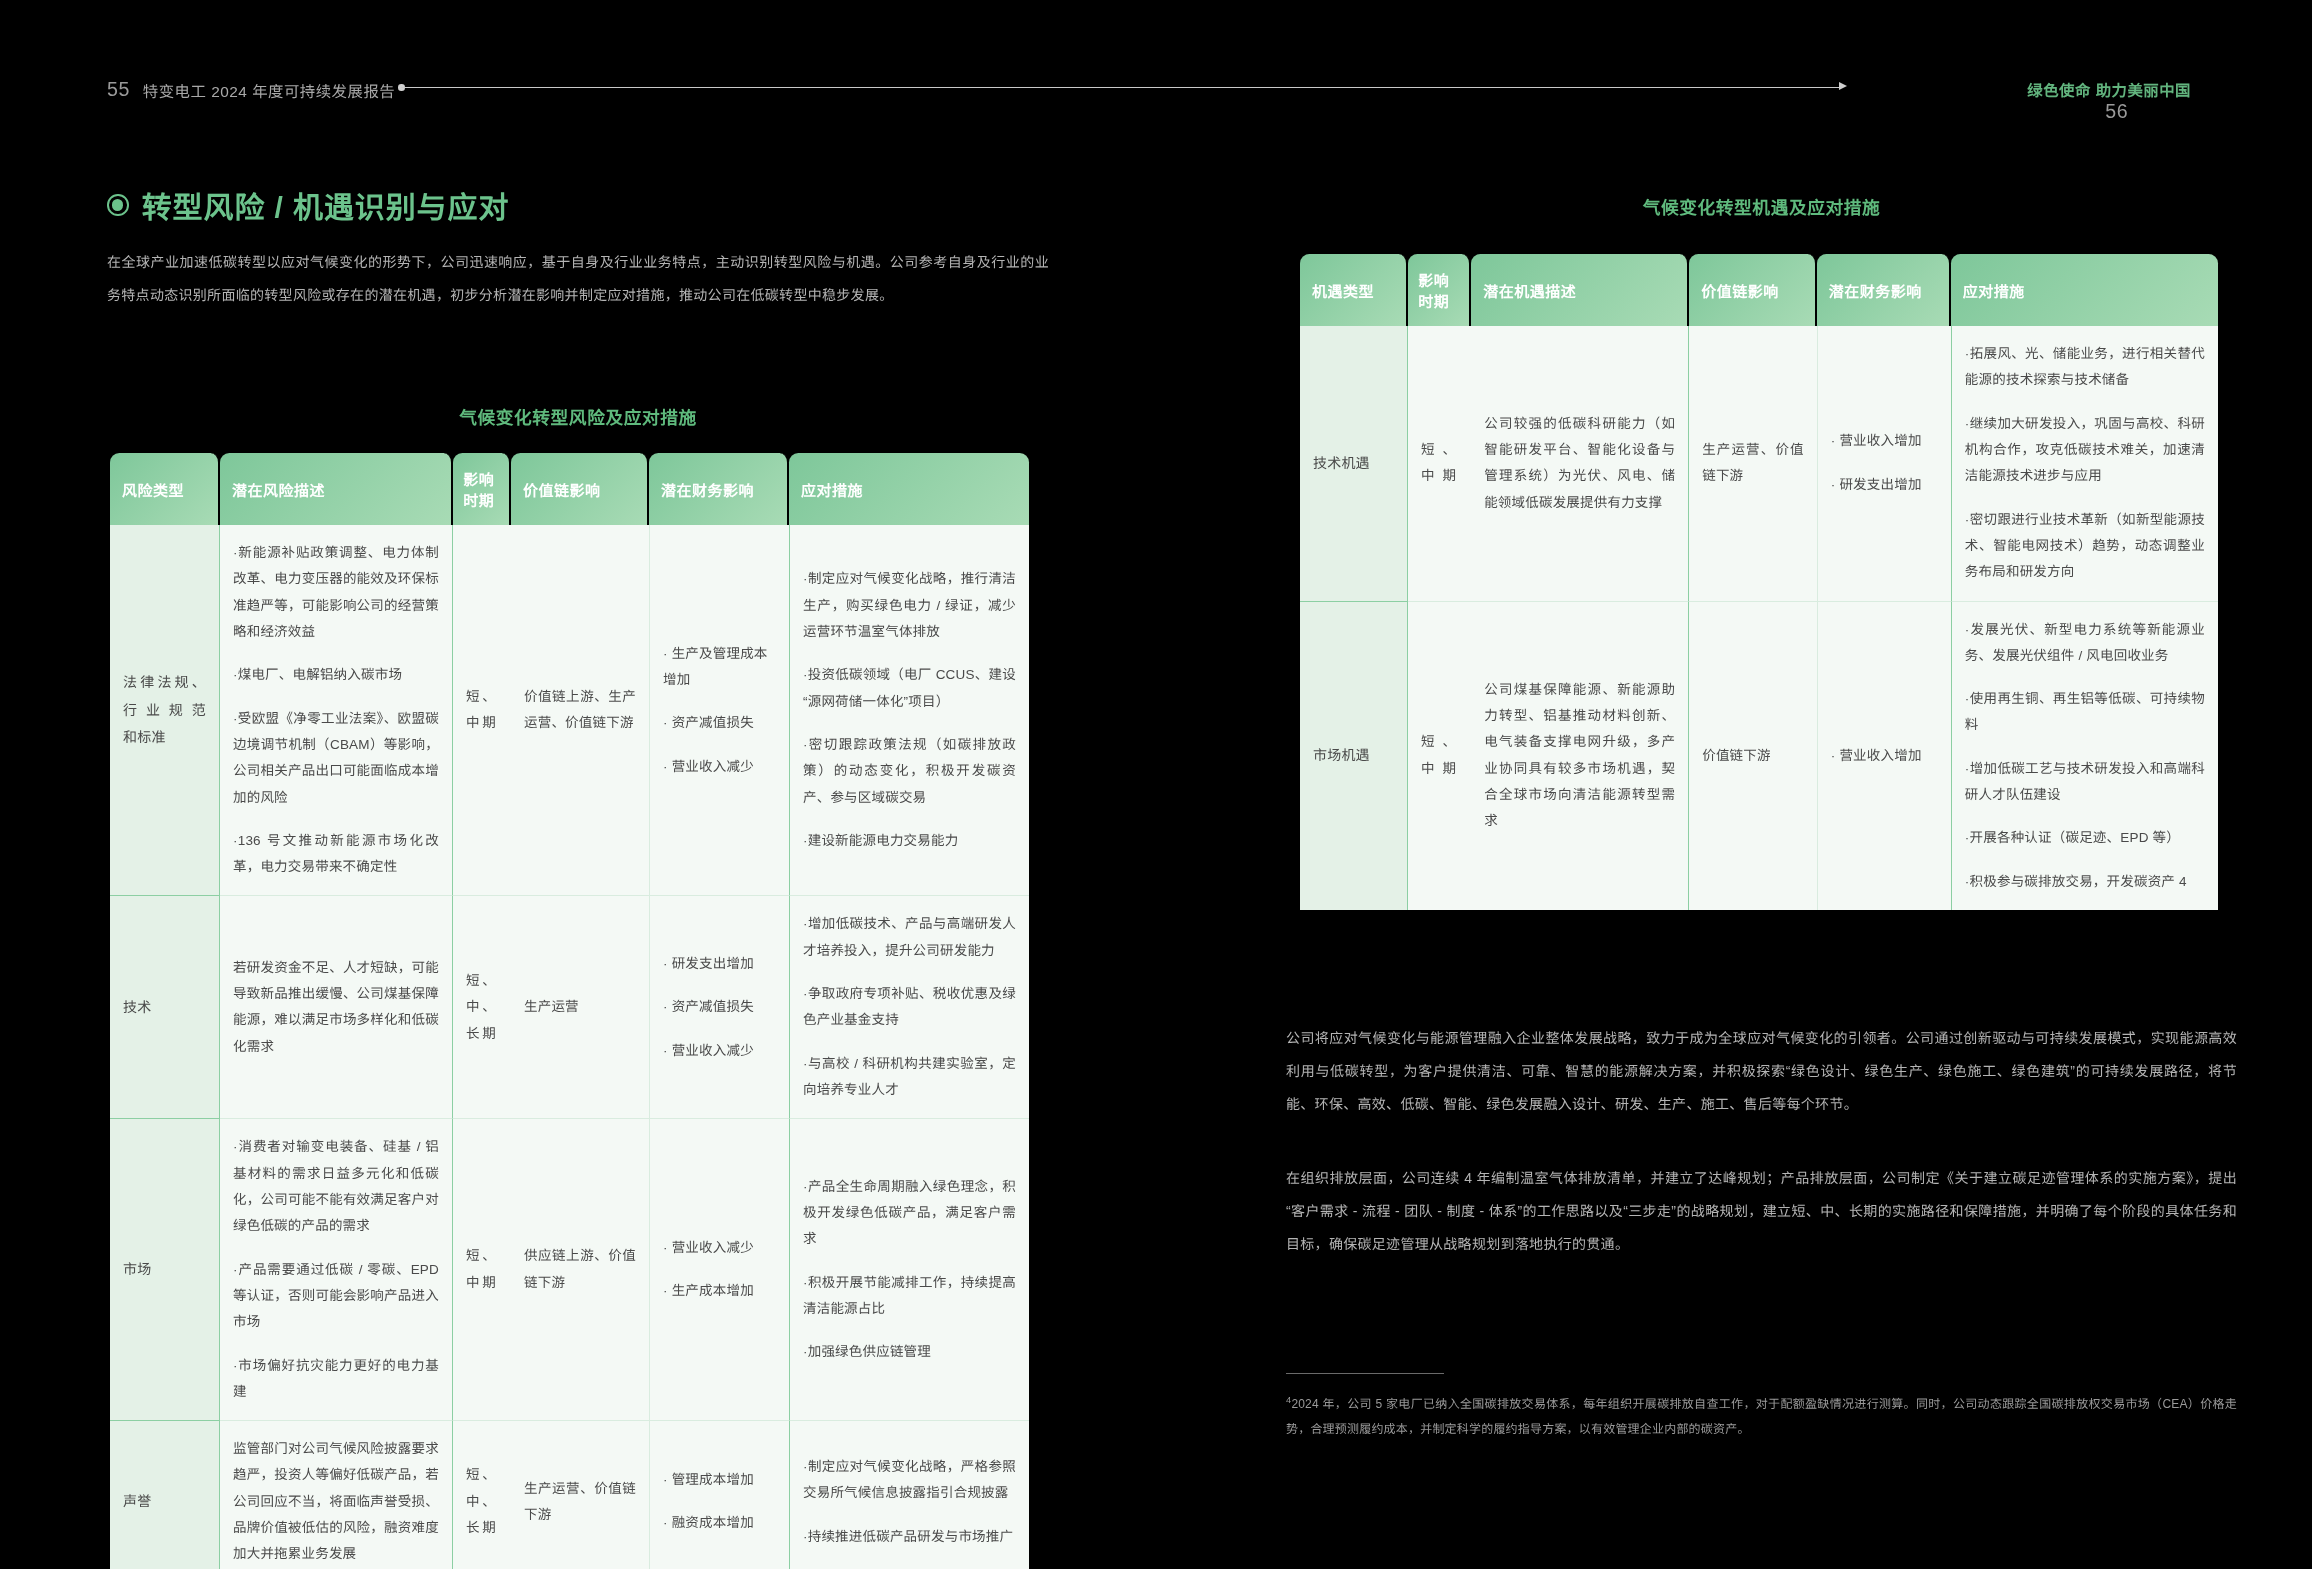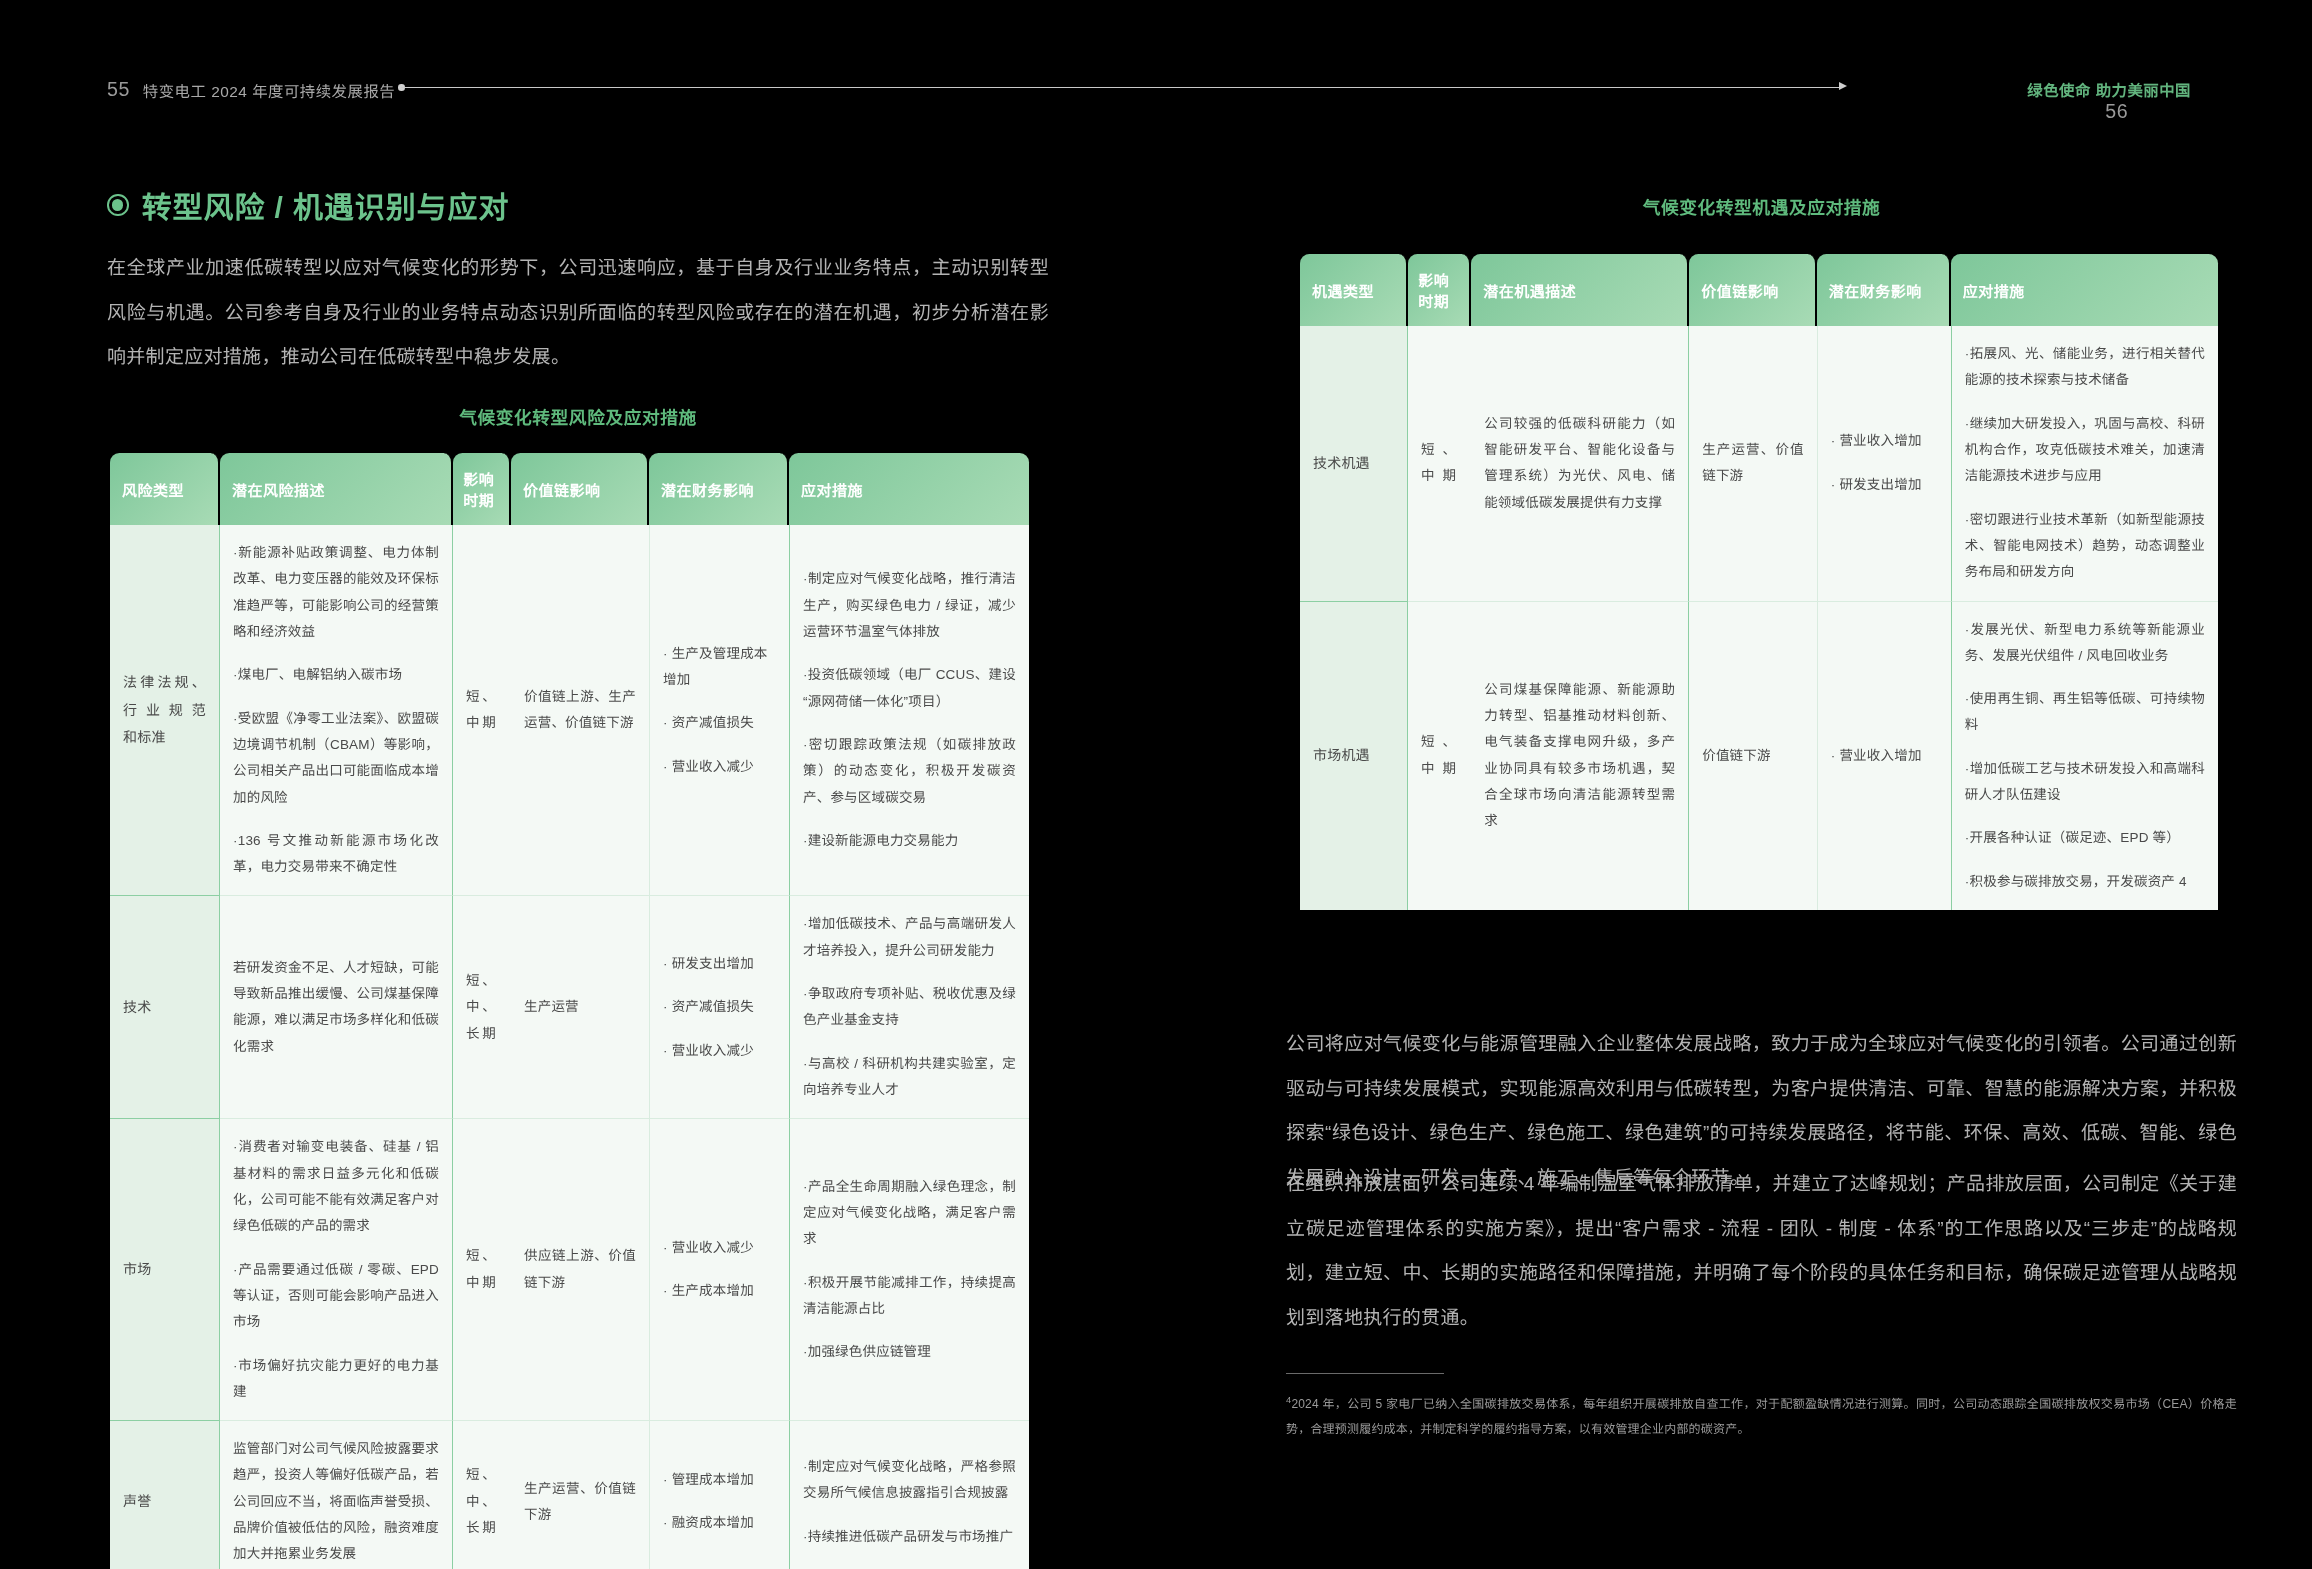--- a/index.html
+++ b/index.html
@@ -109,21 +109,21 @@
     position: absolute;
     inset: 3.3px;
     border-radius: 50%;
     background: #6cc38c;
   }
 
   
   .body-para {
     position: absolute;
     color: #b4b4b4;
-    font-size: 19px;
+    font-size: 14px;
     line-height: 2.35;
     text-align: justify;
     letter-spacing: 0.3px;
   }
   .intro-para {
     left: 107px;
     top: 246px;
     width: 942px;
   }
 
@@ -331,21 +331,21 @@
             <p class="blk">·产品需要通过低碳 / 零碳、EPD 等认证，否则可能会影响产品进入市场</p>
             <p class="blk">·市场偏好抗灾能力更好的电力基建</p>
           </td>
           <td class="period">短、<br>中期</td>
           <td class="chain">供应链上游、价值链下游</td>
           <td class="fin">
             <p class="blk">· 营业收入减少</p>
             <p class="blk">· 生产成本增加</p>
           </td>
           <td class="meas">
-            <p class="blk">·产品全生命周期融入绿色理念，制定应对气候变化战略，满足客户需求</p>
+            <p class="blk">·产品全生命周期融入绿色理念，积极开发绿色低碳产品，满足客户需求</p>
             <p class="blk">·积极开展节能减排工作，持续提高清洁能源占比</p>
             <p class="blk">·加强绿色供应链管理</p>
           </td>
         </tr>
 
         <tr>
           <td class="cat">声誉</td>
           <td class="desc">
             <p class="blk">监管部门对公司气候风险披露要求趋严，投资人等偏好低碳产品，若公司回应不当，将面临声誉受损、品牌价值被低估的风险，融资难度加大并拖累业务发展</p>
           </td>

